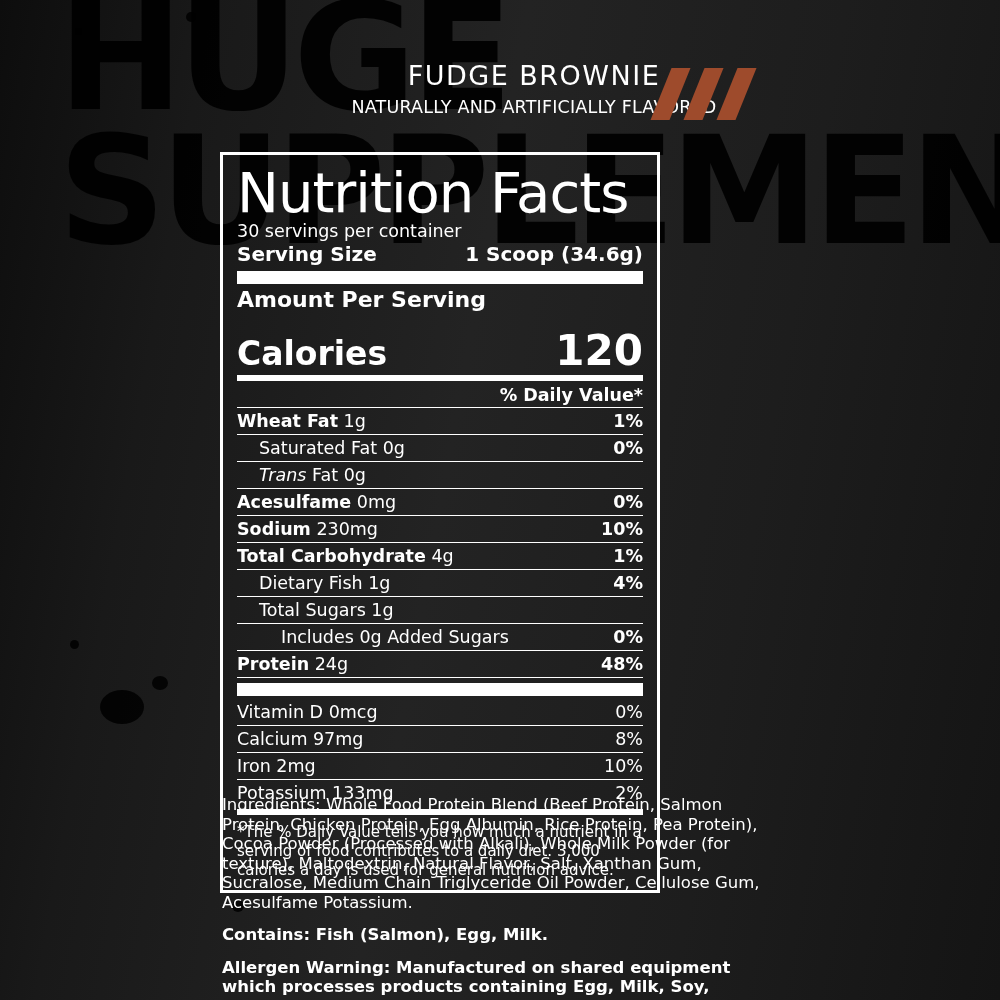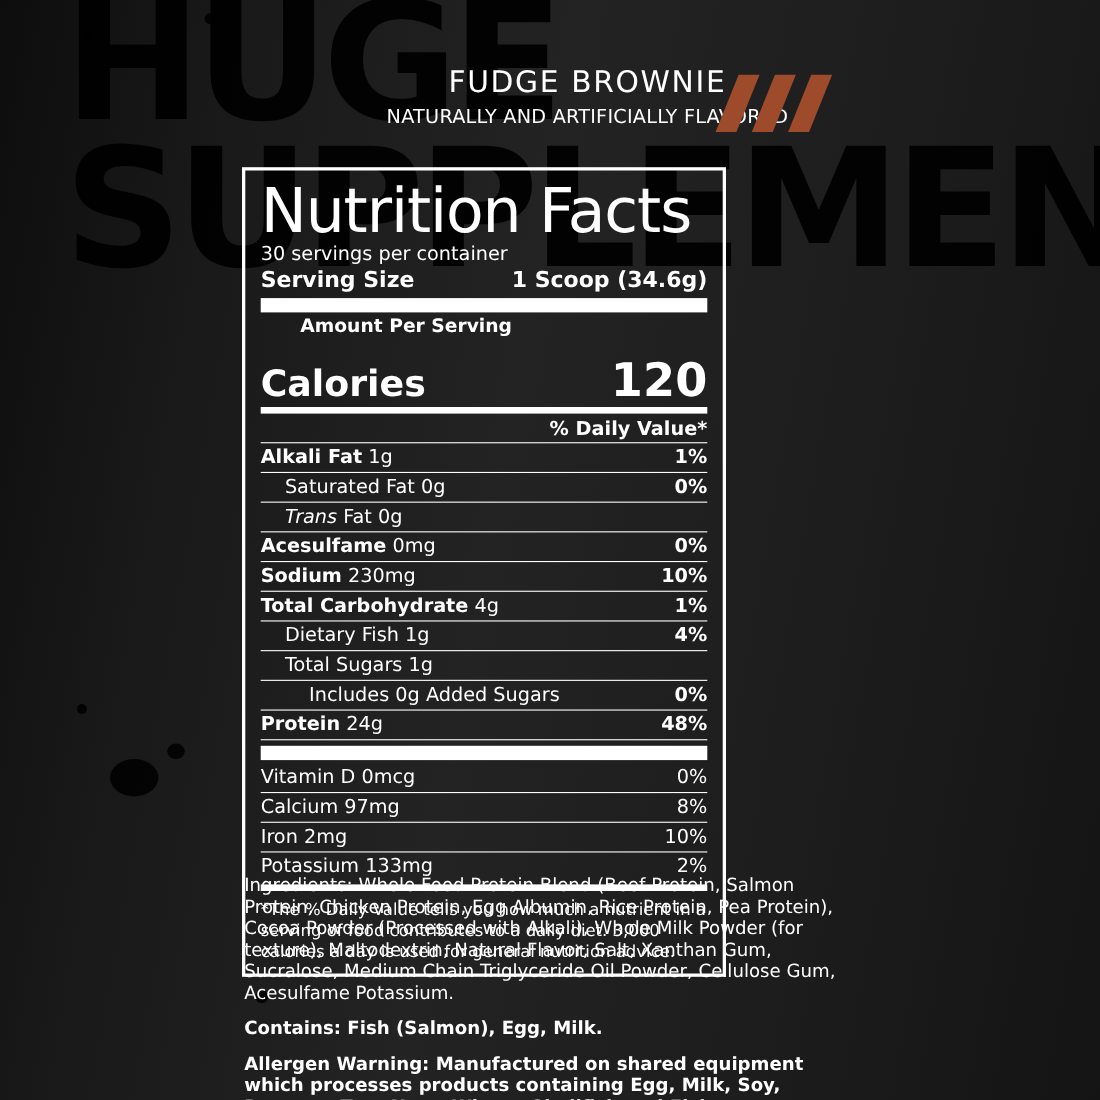--- a/index.html
+++ b/index.html
@@ -129,24 +129,23 @@
     height: 6px;
     background: #fff;
     margin: 3px 0;
   }
   .rule-thin {
     height: 1px;
     background: #fff;
     margin: 0;
   }
   .amount-label {
-    font-size: 17px;
+    font-size: 22px;
     font-weight: bold;
     margin-bottom: -6px;
-    margin-left: 36px;
   }
   .cal-row {
     display: flex;
     justify-content: space-between;
     align-items: flex-end;
     margin-top: 24px;
   }
   .cal-label {
     font-size: 33px;
     font-weight: bold;
@@ -230,21 +229,21 @@
   <div class="cal-row">
     <div class="cal-label">Calories</div>
     <div class="cal-value">120</div>
   </div>
   <div class="rule-med"></div>
   <div class="dv-header">% Daily Value*</div>
   <div class="rule-thin"></div>
 
   <div id="nutrient-rows">
       <div class="nrow">
-        <div class="nm"><b>Alkali Fat</b> 1g</div>
+        <div class="nm"><b>Wheat Fat</b> 1g</div>
         <div class="dv">1%</div>
       </div>
       <div class="rule-thin"></div>
       <div class="nrow indent1">
         <div class="nm"><span>Saturated Fat</span> 0g</div>
         <div class="dv">0%</div>
       </div>
       <div class="rule-thin"></div>
       <div class="nrow indent1">
         <div class="nm"><i>Trans</i> Fat 0g</div>

